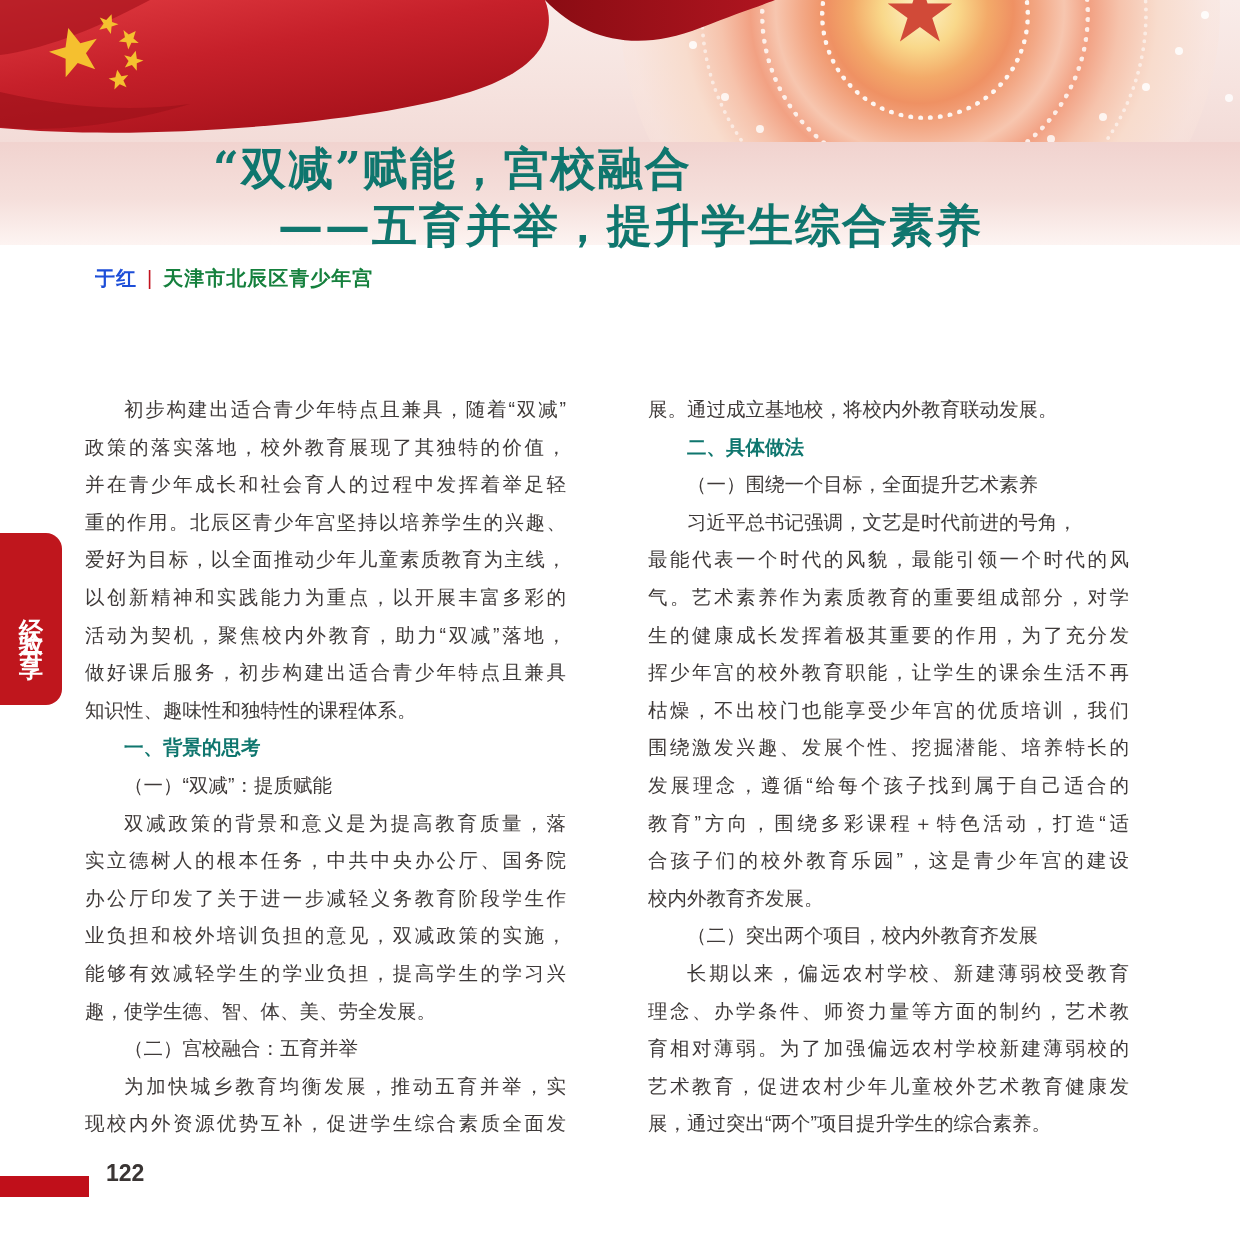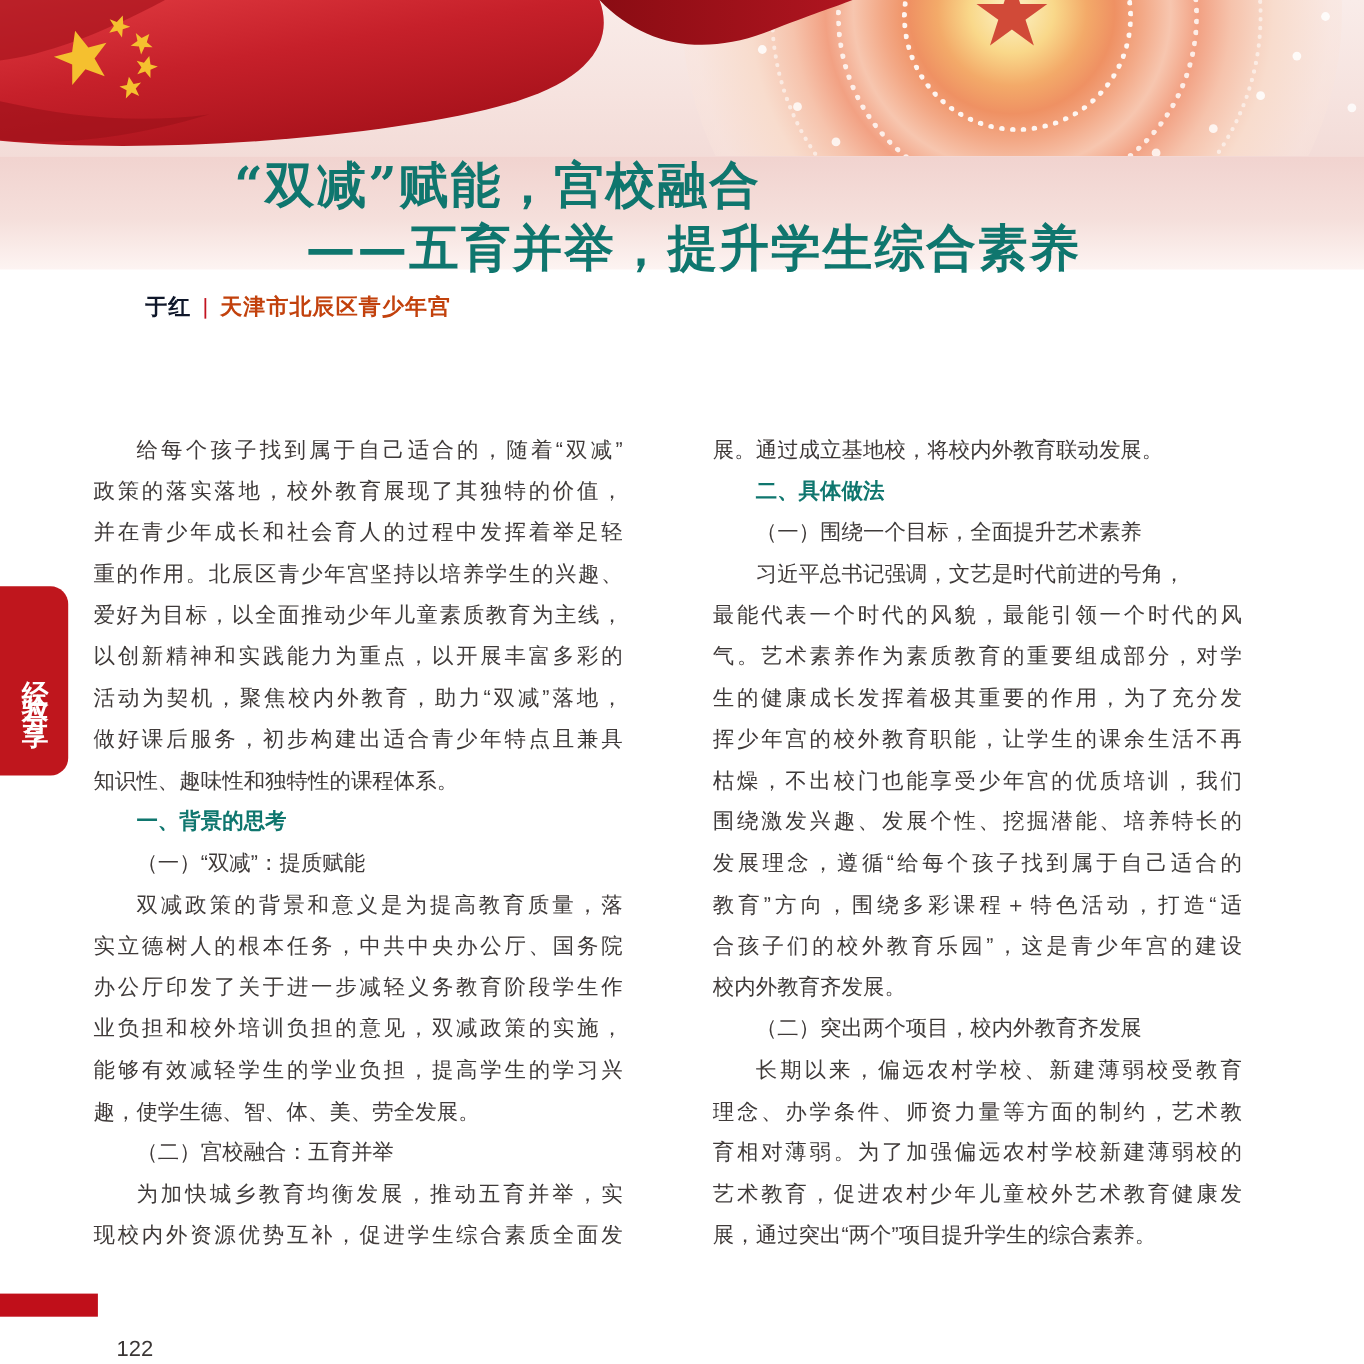--- a/index.html
+++ b/index.html
@@ -47,23 +47,23 @@
   .title-block{
     position:absolute;left:0;top:140px;width:1240px;
     font-family:"DejaVu Serif","Liberation Serif",serif;font-weight:700;
     color:#0f766e;font-size:45px;letter-spacing:2px;
   }
   .title-line{height:57px;line-height:57px;white-space:nowrap;}
   .title-line.l1{margin-left:213px;}
   .title-line.l2{margin-left:278px;}
   
   .byline{position:absolute;left:95px;top:265px;font-size:20px;font-weight:700;letter-spacing:1px;}
-  .byline .author{color:#0f172a;margin-left:37px;}
+  .byline .author{color:#1d4ed8;}
   .byline .sep{color:#c2131f;margin:0 10px;font-weight:400;}
-  .byline .affil{color:#c2410c;}
+  .byline .affil{color:#15803d;}
   
   .sidebar-tab{
     position:absolute;left:0;top:533px;width:62px;height:172px;
     background:#bf161d;border-radius:0 16px 16px 0;
     display:flex;align-items:center;justify-content:center;
   }
   .sidebar-tab .vlabel{
     writing-mode:vertical-rl;text-orientation:upright;
     color:#ffffff;font-size:24px;font-weight:700;letter-spacing:12px;
     margin-top:10px;
@@ -74,21 +74,21 @@
   .col-right{left:648px;}
   .line{
     font-size:19.5px;height:37.6px;line-height:37.6px;overflow:hidden;
     text-align:left;
   }
   .line.j{text-align:justify;text-align-last:justify;text-justify:inter-character;}
   .line.ind{text-indent:2em;}
   .line.h{color:#0f766e;font-weight:700;}
   
   .footer-bar{position:absolute;left:0;top:1176px;width:89px;height:21px;background:#c00f1a;}
-  .page-num{position:absolute;left:106px;top:1216px;font-size:20px;font-weight:400;color:#3a3534;}
+  .page-num{position:absolute;left:106px;top:1160px;font-size:23px;font-weight:700;color:#3a3534;}
 </style>
 </head>
 <body>
 
 <div class="page">
 
   <div class="header-strip">
     <div class="sun-glow"></div>
     <div class="sun-ring ring3"></div>
     <div class="sun-ring ring2"></div>
@@ -132,21 +132,21 @@
 
   <div class="byline">
     <span class="author">于红</span><span class="sep">|</span><span class="affil">天津市北辰区青少年宫</span>
   </div>
 
   <div class="sidebar-tab">
     <div class="vlabel">经验分享</div>
   </div>
 
   <div class="col col-left" id="col-left">
-      <div class="line ind j">给每个孩子找到属于自己适合的，随着“双减”</div>
+      <div class="line ind j">初步构建出适合青少年特点且兼具，随着“双减”</div>
       <div class="line j">政策的落实落地，校外教育展现了其独特的价值，</div>
       <div class="line j">并在青少年成长和社会育人的过程中发挥着举足轻</div>
       <div class="line j">重的作用。北辰区青少年宫坚持以培养学生的兴趣、</div>
       <div class="line j">爱好为目标，以全面推动少年儿童素质教育为主线，</div>
       <div class="line j">以创新精神和实践能力为重点，以开展丰富多彩的</div>
       <div class="line j">活动为契机，聚焦校内外教育，助力“双减”落地，</div>
       <div class="line j">做好课后服务，初步构建出适合青少年特点且兼具</div>
       <div class="line">知识性、趣味性和独特性的课程体系。</div>
       <div class="line h ind">一、背景的思考</div>
       <div class="line ind">（一）“双减”：提质赋能</div>

